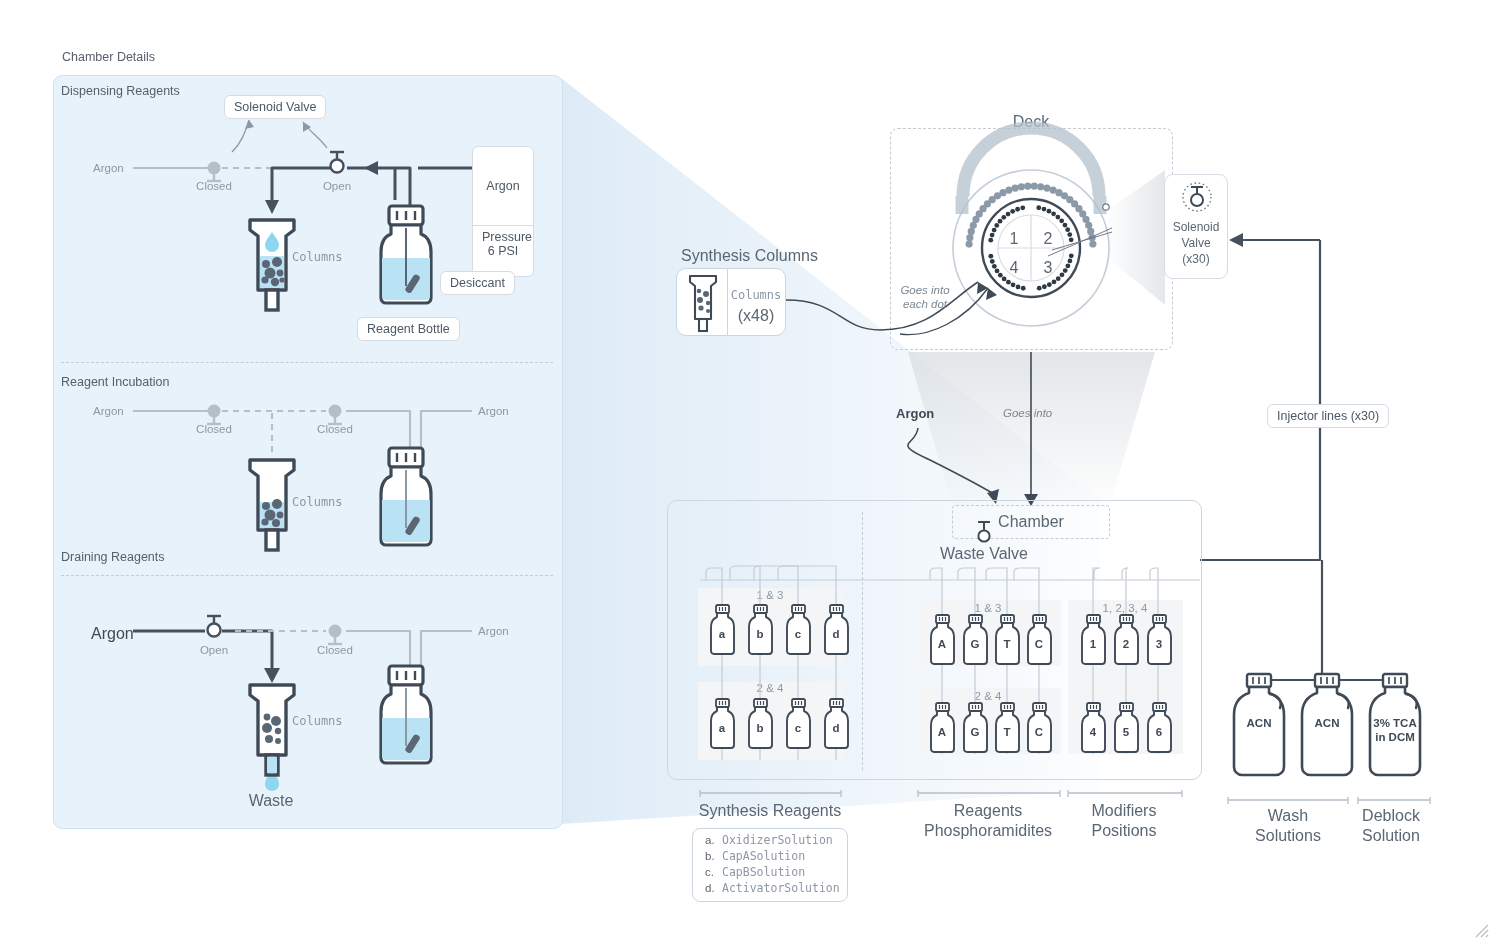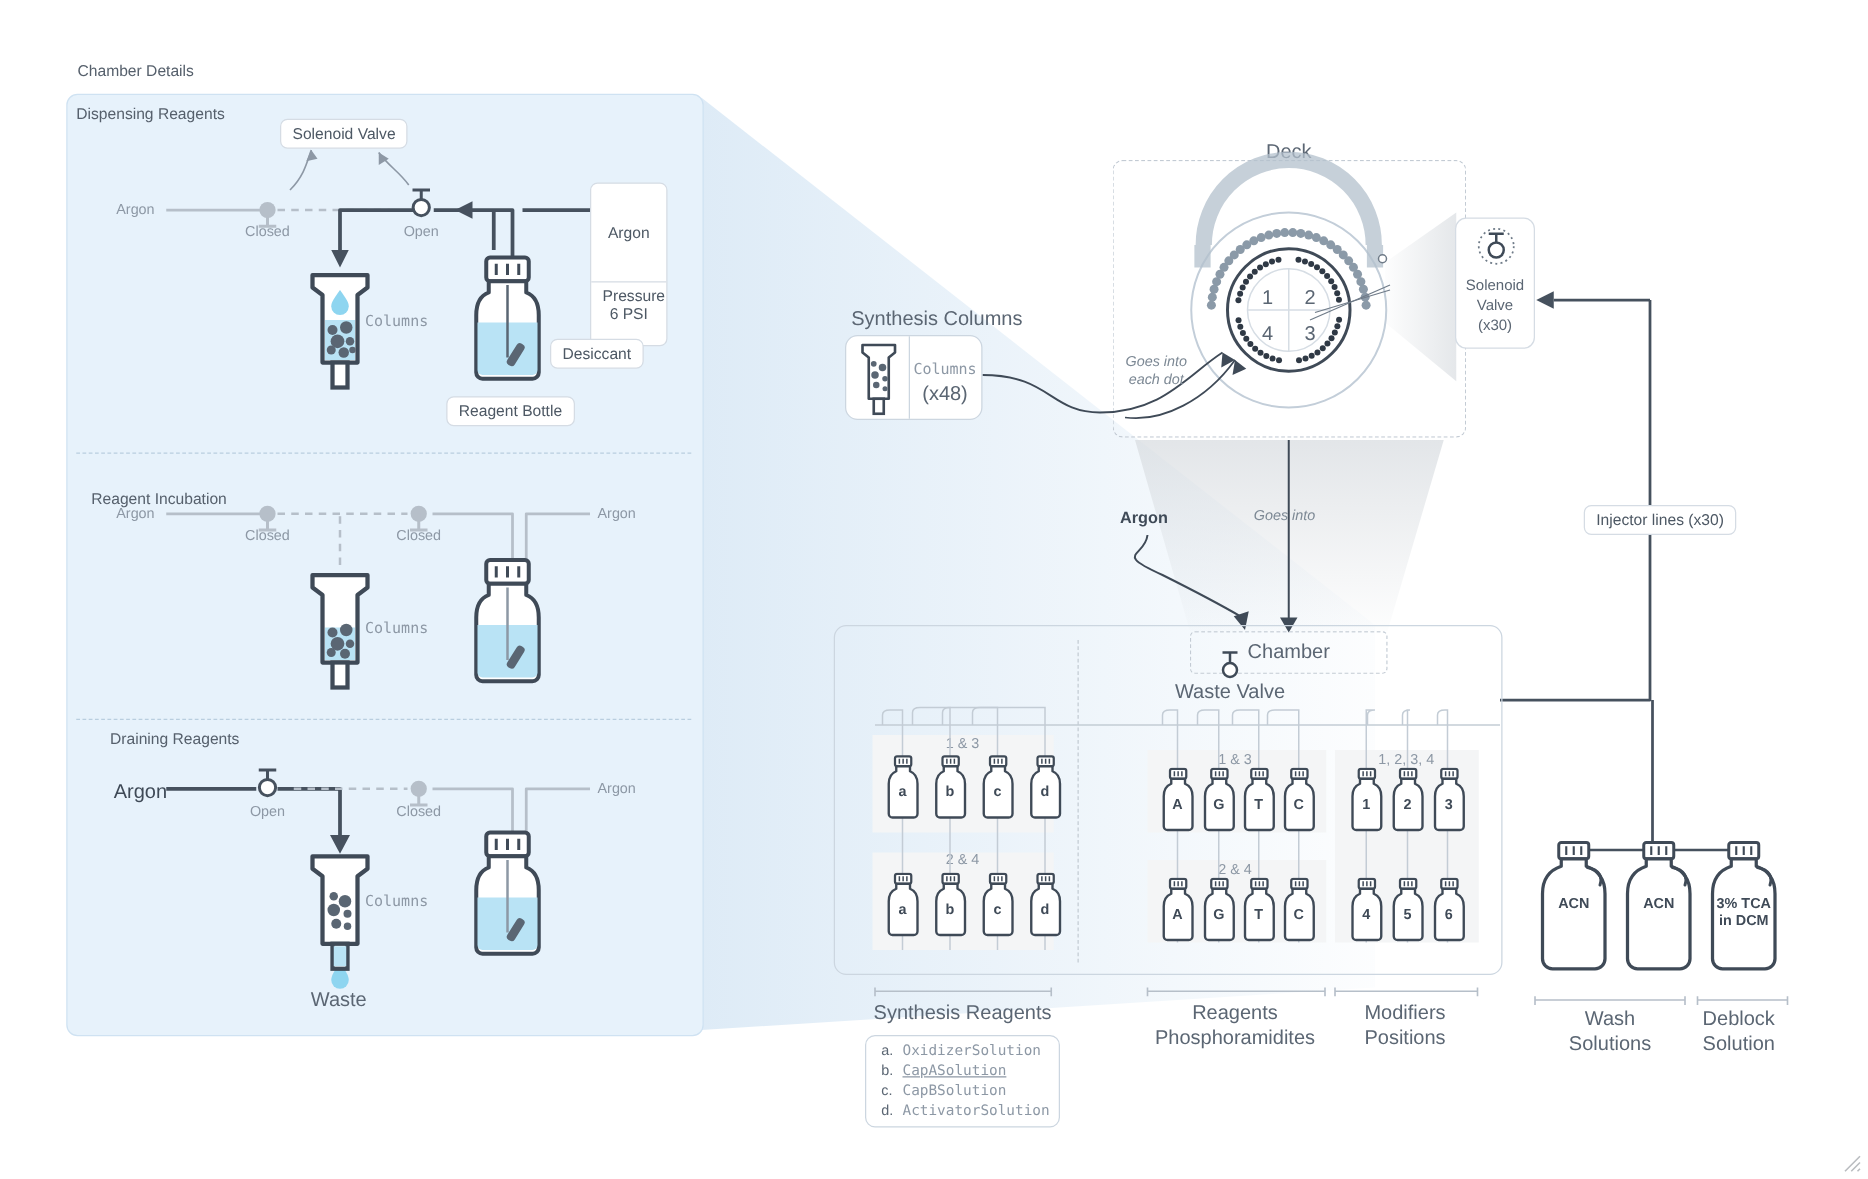--- a/index.html
+++ b/index.html
@@ -84,22 +84,22 @@
 </svg>
 
 <div class="t t-ttl" style="left:62px;top:50px;">Chamber Details</div>
 
 <div class="abs" id="leftPanel"></div>
 
 <div class="divider" style="left:61px;top:362px;width:492px;"></div>
 <div class="divider" style="left:61px;top:575px;width:492px;"></div>
 
 <div class="t t-sec" style="left:61px;top:84px;">Dispensing Reagents</div>
-<div class="t t-sec" style="left:61px;top:392px;margin-left:12px;">Reagent Incubation</div>
-<div class="t t-sec" style="left:61px;top:584px;margin-left:27px;">Draining Reagents</div>
+<div class="t t-sec" style="left:61px;top:375px;">Reagent Incubation</div>
+<div class="t t-sec" style="left:61px;top:550px;">Draining Reagents</div>
 
 <svg class="layer">
 
   <line x1="133" y1="168" x2="210" y2="168" stroke="#b6bfc9" stroke-width="2.2"></line>
 
   <path d="M222,168 L312,168" stroke="#b6bfc9" stroke-width="2" stroke-dasharray="6 5"></path>
 
   <path d="M337,168 L272,168 L272,205" fill="none" stroke="#46515e" stroke-width="3" stroke-linecap="round" stroke-linejoin="round"></path>
   <path d="M347,168 L410,168 L410,205" fill="none" stroke="#46515e" stroke-width="3" fill-opacity="0" stroke-linejoin="round"></path>
 
@@ -657,21 +657,21 @@
 Solution</div>
 
 <div class="legendbox" style="left:692px;top:828px;width:156px;height:74px;"></div>
 <div id="legendHost" class="abs" style="left:705px;top:833px;width:140px;">
       <div style="display: flex; gap: 5px; align-items: baseline; height: 16px;">
         <span style="font-size:11.5px;color:#5b6673;width:12px;">a.</span>
         <span class="mono" style="font-size:11.5px;color:#8d98a5;">OxidizerSolution</span>
       </div>
       <div style="display: flex; gap: 5px; align-items: baseline; height: 16px;">
         <span style="font-size:11.5px;color:#5b6673;width:12px;">b.</span>
-        <span class="mono" style="font-size:11.5px;color:#8d98a5;text-decoration:underline;">CapASolution</span>
+        <span class="mono" style="font-size:11.5px;color:#8d98a5;">CapASolution</span>
       </div>
       <div style="display: flex; gap: 5px; align-items: baseline; height: 16px;">
         <span style="font-size:11.5px;color:#5b6673;width:12px;">c.</span>
         <span class="mono" style="font-size:11.5px;color:#8d98a5;">CapBSolution</span>
       </div>
       <div style="display: flex; gap: 5px; align-items: baseline; height: 16px;">
         <span style="font-size:11.5px;color:#5b6673;width:12px;">d.</span>
         <span class="mono" style="font-size:11.5px;color:#8d98a5;">ActivatorSolution</span>
       </div>
     </div>

